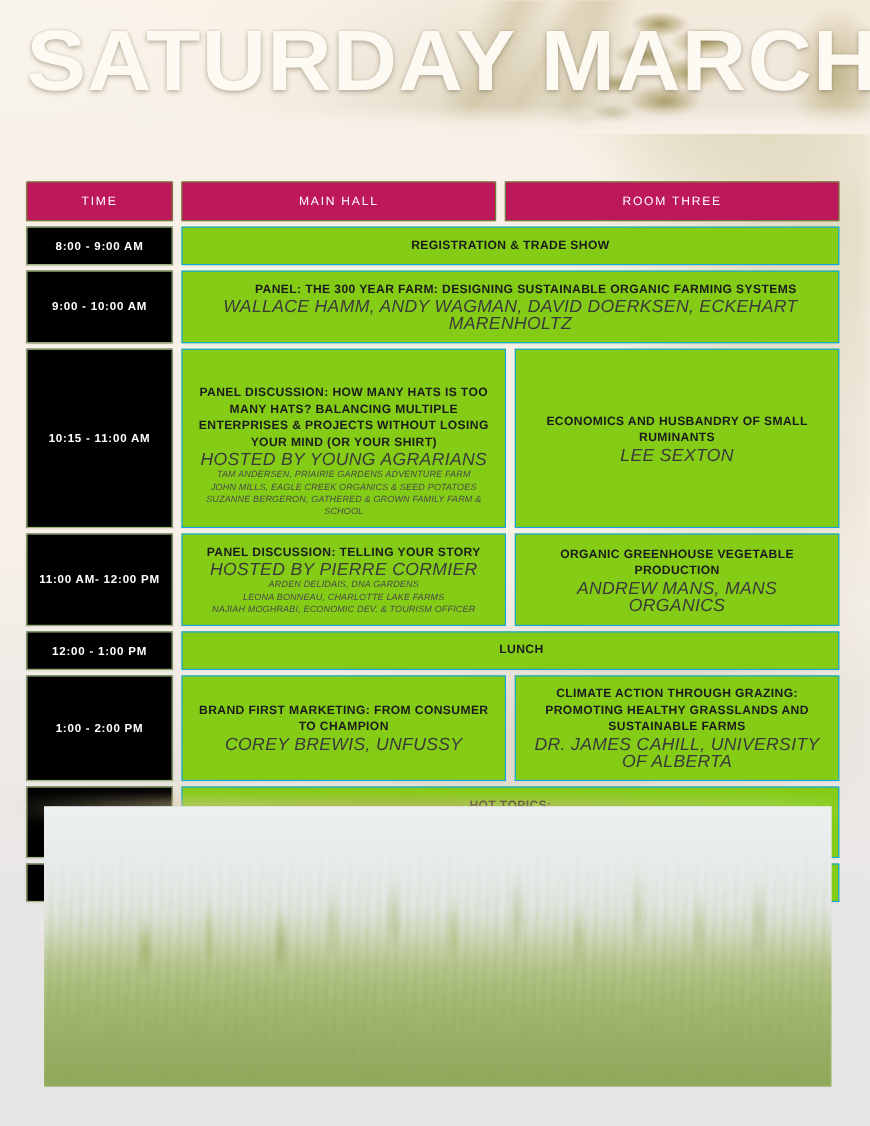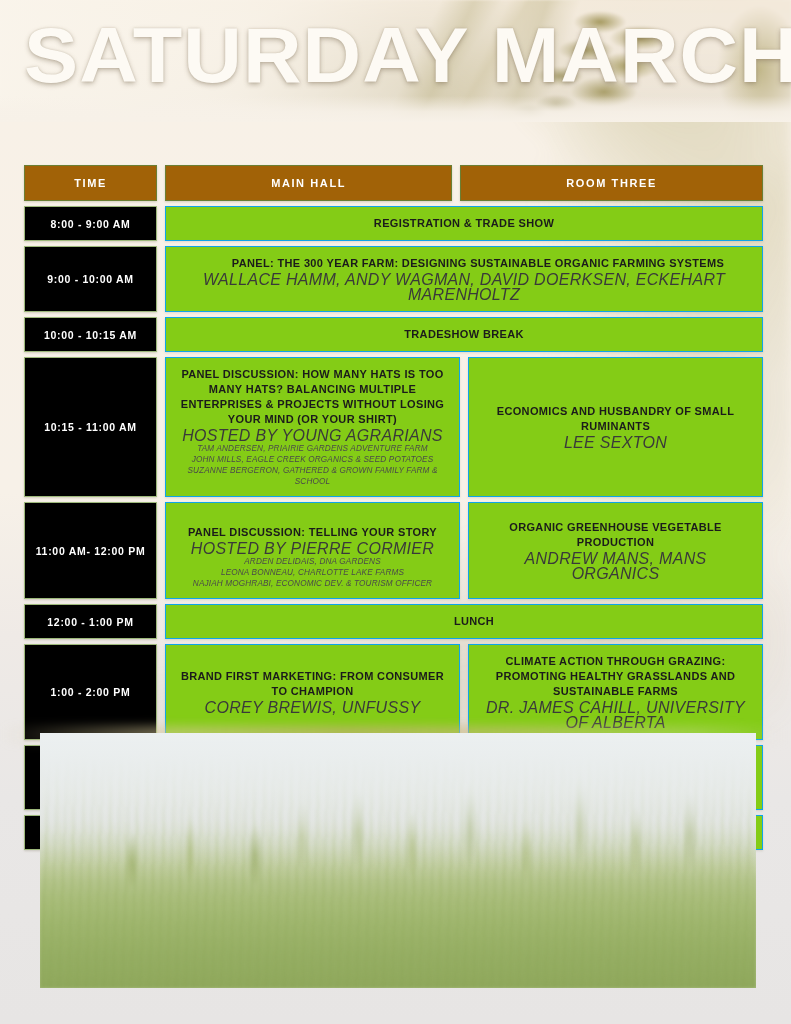--- a/index.html
+++ b/index.html
@@ -125,24 +125,24 @@
     display: flex;
     align-items: stretch;
     margin-bottom: 5px;
   }
 
   .col-time { width: 133px; flex: 0 0 133px; }
   .col-gap  { width: 8px;  flex: 0 0 8px; }
 
   
   .head-cell {
-    background: #a16207;
+    background: #be185d;
     color: #ffffff;
     font-size: 11px;
-    font-weight: 700;
+    font-weight: 400;
     letter-spacing: 1.6px;
     text-transform: uppercase;
     text-align: center;
     padding: 11px 6px;
     border: 1px solid #6b7f33;
     box-shadow: 0 1px 2px rgba(90,80,50,.22);
   }
   .head-time { width: 133px; flex: 0 0 133px; }
   .head-main { flex: 1 1 auto; }
   .head-three { flex: 1 1 auto; }
@@ -317,52 +317,43 @@
         <div class="row" style="min-height: 48px;">
           <div class="time-cell col-time">9:00 - 10:00 AM</div>
           <div class="col-gap"></div>
           <div class="split">
             <div class="cell full">
               <div class="t-title" style="white-space: pre-line; padding-left: 28px;">PANEL: THE 300 YEAR FARM: DESIGNING SUSTAINABLE ORGANIC FARMING SYSTEMS</div>
               <div class="t-host">WALLACE HAMM, ANDY WAGMAN, DAVID DOERKSEN, ECKEHART MARENHOLTZ</div>
             </div>
           </div>
         </div>
-        <div class="row" style="min-height: 30px;">
-          <div class="time-cell col-time">10:00 - 10:15 AM</div>
-          <div class="col-gap"></div>
-          <div class="split">
-            <div class="cell full">
-              <div class="t-title" style="white-space: pre-line;">TRADESHOW BREAK</div>
-            </div>
-          </div>
-        </div>
         <div class="row" style="min-height: 112px;">
           <div class="time-cell col-time">10:15 - 11:00 AM</div>
           <div class="col-gap"></div>
           <div class="split">
             <div class="cell">
-              <div class="t-title" style="white-space: pre-line;">PANEL DISCUSSION: HOW MANY HATS IS TOO MANY HATS? BALANCING MULTIPLE ENTERPRISES &amp; PROJECTS WITHOUT LOSING YOUR MIND (OR YOUR SHIRT)</div>
+              <div class="t-title" style="white-space: pre-line; margin-top: 23px;">PANEL DISCUSSION: HOW MANY HATS IS TOO MANY HATS? BALANCING MULTIPLE ENTERPRISES &amp; PROJECTS WITHOUT LOSING YOUR MIND (OR YOUR SHIRT)</div>
               <div class="t-host">HOSTED BY YOUNG AGRARIANS</div>
               <div class="t-speaker">TAM ANDERSEN, PRIAIRIE GARDENS ADVENTURE FARM</div>
               <div class="t-speaker">JOHN MILLS, EAGLE CREEK ORGANICS &amp; SEED POTATOES</div>
               <div class="t-speaker">SUZANNE BERGERON, GATHERED &amp; GROWN FAMILY FARM &amp; SCHOOL</div>
             </div>
             <div class="cell">
               <div class="t-title" style="white-space: pre-line;">ECONOMICS AND HUSBANDRY OF SMALL RUMINANTS</div>
               <div class="t-host">LEE SEXTON</div>
             </div>
           </div>
         </div>
         <div class="row" style="min-height: 74px;">
           <div class="time-cell col-time">11:00 AM- 12:00 PM</div>
           <div class="col-gap"></div>
           <div class="split">
             <div class="cell">
-              <div class="t-title" style="white-space: pre-line; margin-top: 13px;">PANEL DISCUSSION: TELLING YOUR STORY</div>
+              <div class="t-title" style="white-space: pre-line;">PANEL DISCUSSION: TELLING YOUR STORY</div>
               <div class="t-host">HOSTED BY PIERRE CORMIER</div>
               <div class="t-speaker">ARDEN DELIDAIS, DNA GARDENS</div>
               <div class="t-speaker">LEONA BONNEAU, CHARLOTTE LAKE FARMS</div>
               <div class="t-speaker">NAJIAH MOGHRABI, ECONOMIC DEV. &amp; TOURISM OFFICER</div>
             </div>
             <div class="cell">
               <div class="t-title" style="white-space: pre-line;">ORGANIC GREENHOUSE VEGETABLE PRODUCTION</div>
               <div class="t-host">ANDREW MANS, MANS ORGANICS</div>
             </div>
           </div>

